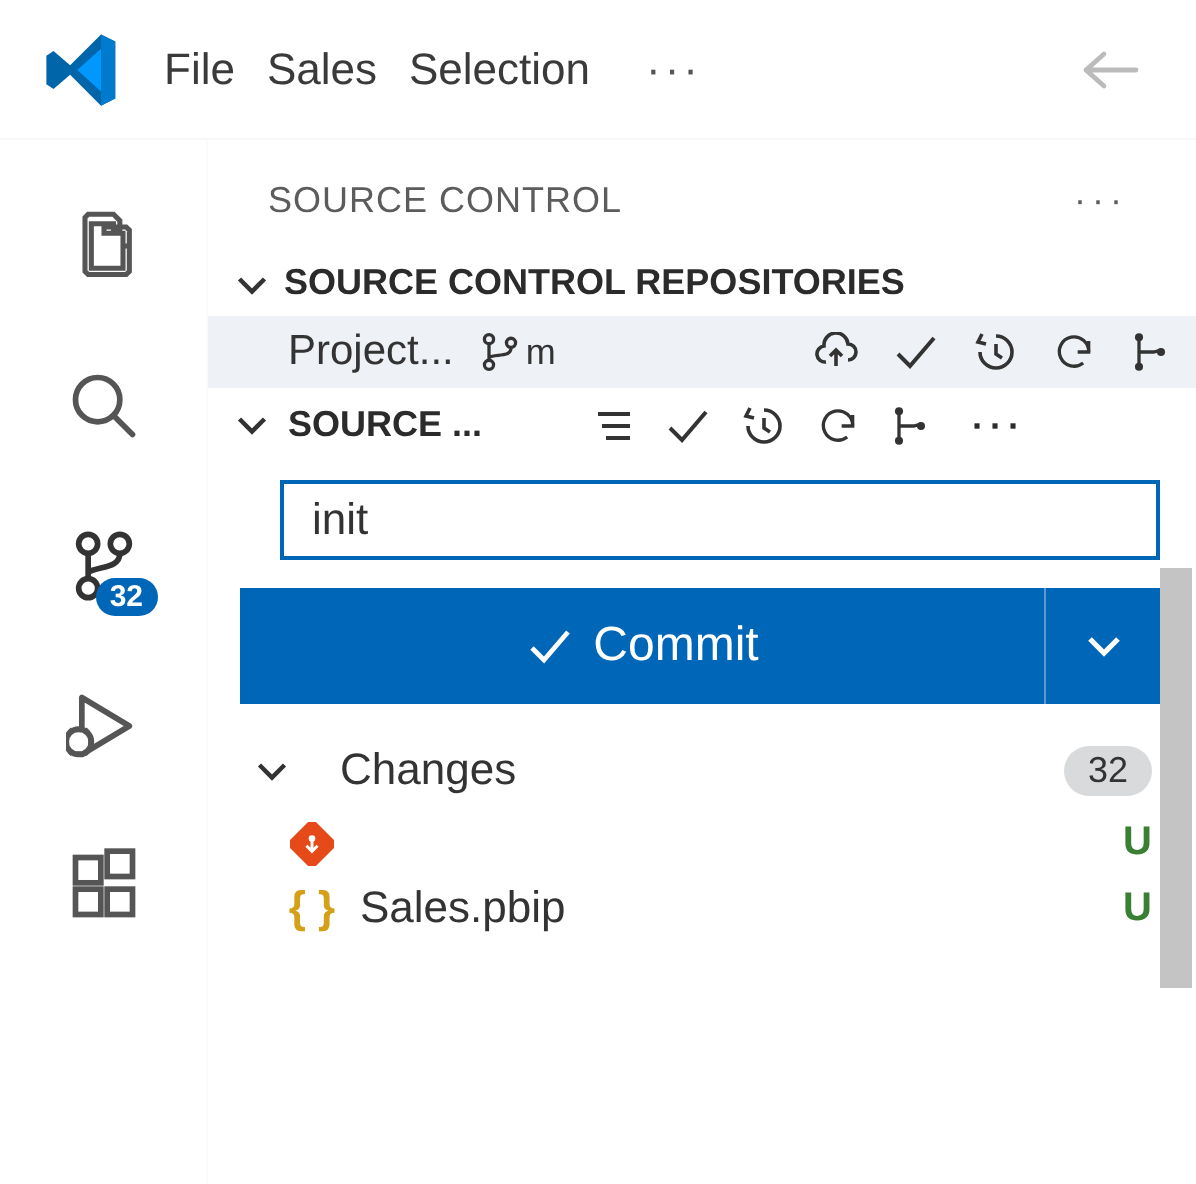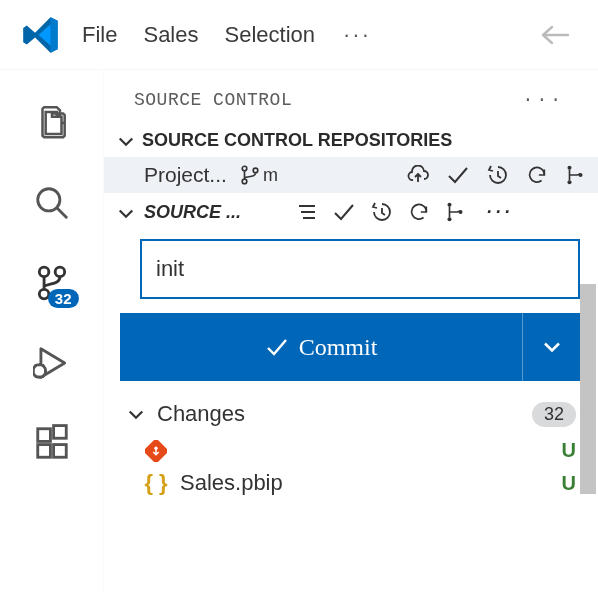--- a/index.html
+++ b/index.html
@@ -1,46 +1,46 @@
 <!DOCTYPE html>
 <html><head>
   <meta charset="utf-8">
   <style>
     * { box-sizing: border-box; margin: 0; padding: 0; }
     body { width: 598px; height: 592px; font-family: -apple-system, "Segoe UI", sans-serif; background: #fff; color: #333; overflow: hidden; }
     .titlebar { height: 70px; display: flex; align-items: center; border-bottom: 1px solid rgba(0,0,0,0.03); }
     .logo { padding: 0 22px 0 22px; }
-    .menu { display: flex; gap: 26px; font-size: 22px; color: #3a3a3a; }
+    .menu { display: flex; gap: 16px; font-size: 22px; color: #3a3a3a; }
     .menu-item { cursor: pointer; }
     .menu-more { margin-left: 28px; font-size: 22px; letter-spacing: 2px; cursor: pointer; color: #555; }
     .back-arrow { margin-left: auto; padding-right: 28px; color: #888; cursor: pointer; }
     .main { display: flex; height: 522px; }
     .activitybar { width: 104px; display: flex; flex-direction: column; align-items: center; padding-top: 34px; gap: 42px; border-right: 1px solid rgba(0,0,0,0.02);}
     .act-item { position: relative; cursor: pointer; color: #555; }
     .act-item.active { color: #333; }
     .badge { position: absolute; bottom: -6px; right: -8px; background: #0066b8; color: #fff; font-size: 15px; font-weight: 600; border-radius: 12px; padding: 1px 7px; }
     .panel { flex: 1; position: relative; }
-    .panel-title { display: flex; align-items: center; padding: 20px 16px 14px 30px; font-size: 18px; color: #5c5c5c; letter-spacing: 0.5px; font-family: Liberation Mono, monospace;}
+    .panel-title { display: flex; align-items: center; padding: 20px 16px 14px 30px; font-size: 18px; color: #5c5c5c; letter-spacing: 0.5px;}
     .panel-title .more { margin-left: auto; margin-right: 18px; letter-spacing: 3px; cursor: pointer; }
     .section-head { display: flex; align-items: center; padding: 6px 16px 6px 12px; font-size: 18px; font-weight: 700; gap: 6px; color: #2b2b2b;}
     .section-head .chev { cursor: pointer; }
     .repo-row { display: flex; align-items: center; padding: 6px 12px 6px 40px; font-size: 21px; gap: 12px; background: #eef1f6; justify-content: space-between; }
     .repo-name { flex: 0 1 auto; white-space: nowrap; overflow: hidden; text-overflow: ellipsis; color: #333; }
     .repo-actions { display: flex; gap: 16px; margin-left: auto; align-items: center; }
     .icon-btn { cursor: pointer; color: #333; display:flex; align-items:center;}
-    .scp-head { display: flex; align-items: flex-end; padding: 8px 12px 8px 12px; font-size: 18px; font-weight: 700; gap: 8px; color: #2b2b2b; font-style: italic;}
+    .scp-head { display: flex; align-items: flex-start; padding: 8px 12px 8px 12px; font-size: 18px; font-weight: 700; gap: 8px; color: #2b2b2b;}
     .scp-head .label { white-space: nowrap; overflow: hidden; text-overflow: ellipsis; flex: 0 1 140px;}
     .scp-head .actions { display: flex; gap: 14px; margin-left: 4px; align-items: center;}
     .scp-head .more { letter-spacing: 3px; cursor: pointer; margin-left: 6px;}
     .commit-box { margin: 8px 18px 12px 36px; }
-    .commit-input { width: 100%; height: 60px; border: 2px solid #0066b8; padding: 0 14px; font-size: 22px; color: #333; outline: none; background: #fff; font-family: inherit;}
-    .commit-btn-wrap { margin: 14px 18px 12px 16px; display: flex; height: 68px; font-family: Liberation Serif, serif; }
+    .commit-input { width: 100%; height: 40px; border: 2px solid #0066b8; padding: 0 14px; font-size: 22px; color: #333; outline: none; background: #fff; font-family: inherit;}
+    .commit-btn-wrap { margin: 14px 18px 12px 16px; display: flex; height: 58px; }
     .commit-btn { flex: 1; background: #0066b8; color: #fff; font-size: 24px; display: flex; align-items: center; justify-content: center; gap: 10px; cursor: pointer; }
     .commit-dd { width: 58px; background: #0066b8; color: #fff; display: flex; align-items: center; justify-content: center; cursor: pointer; border-left: 1px solid rgba(255,255,255,0.35);}
-    .changes-head { display: flex; align-items: center; padding: 8px 22px 8px 22px; font-size: 22px; color: #333; gap: 11px;}
+    .changes-head { display: flex; align-items: center; padding: 8px 22px 8px 22px; font-size: 22px; color: #333; gap: 24px;}
     .changes-count { margin-left: auto; background: #d8dadb; color: #333; font-size: 18px; padding: 2px 12px; border-radius: 14px; }
     .file-row { display: flex; align-items: center; padding: 4px 22px 4px 40px; font-size: 22px; gap: 12px;}
     .file-icon { width: 24px; display:flex; justify-content:center;}
     .file-status { margin-left: auto; color: #3a8034; font-weight: 600; font-size: 20px;}
     .scrollbar { position: absolute; right: 2px; top: 214px; width: 16px; height: 210px; background: #c4c4c4;}
     svg { display: block; }
   </style>
 </head>
 <body>
 

